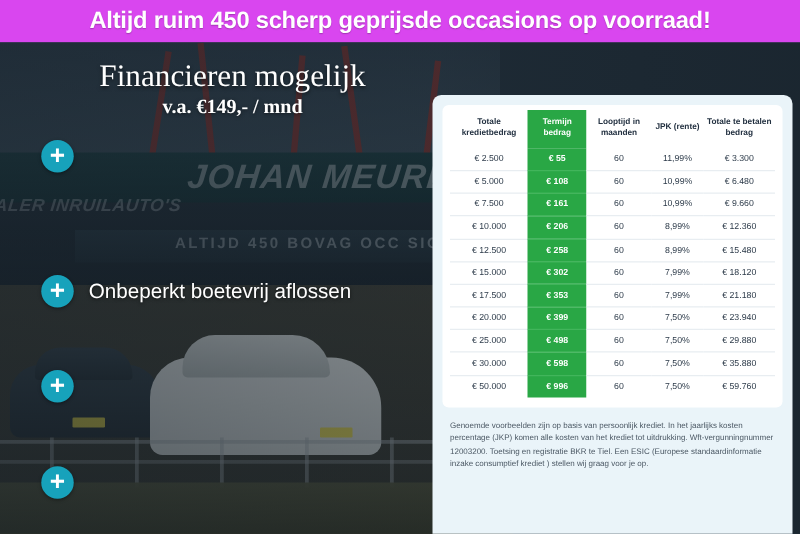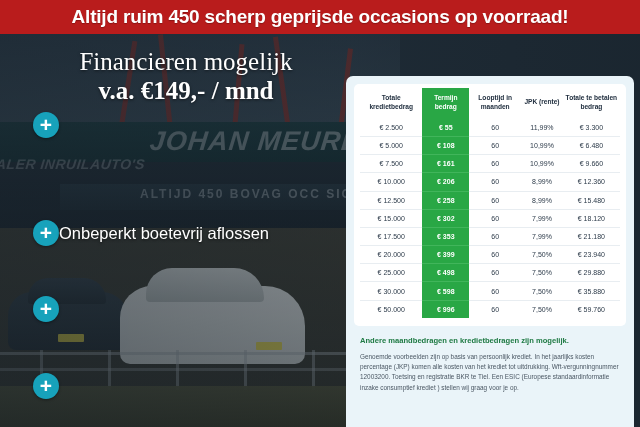--- a/index.html
+++ b/index.html
@@ -5,21 +5,21 @@
   * { box-sizing: border-box; margin: 0; padding: 0; }
   body {
     width: 640px; height: 427px;
     font-family: "Liberation Sans", sans-serif;
     background: #1d2a35;
     overflow: hidden;
     position: relative;
   }
   .banner {
     width: 640px; height: 34px;
-    background: #b91c1c;
+    background: #d946ef;
     display: flex; align-items: center; justify-content: center;
   }
   .banner-text {
     color: #ffffff; font-size: 19px; font-weight: bold;
     letter-spacing: -0.2px; white-space: nowrap;
     text-shadow: 0 1px 1px rgba(0,0,0,.25);
   }
   .body-area {
     position: absolute; top: 34px; left: 0;
     width: 640px; height: 393px;
@@ -133,40 +133,40 @@
   .headline {
     position: absolute; left: 32px; top: 14px; width: 308px;
     text-align: center;
     font-family: Liberation Serif, serif;
   }
   .headline-1 {
     color: #ffffff; font-size: 25px; font-weight: normal; line-height: 1.12;
     text-shadow: 0 1px 3px rgba(0,0,0,.55);
   }
   .headline-2 {
-    color: #ffffff; font-size: 25px; font-weight: bold; line-height: 1.2;
+    color: #ffffff; font-size: 16px; font-weight: bold; line-height: 1.2;
     text-shadow: 0 1px 3px rgba(0,0,0,.55);
   }
   .plus {
     position: absolute; width: 26px; height: 26px; border-radius: 50%;
     background: #17a2bb; display: flex; align-items: center; justify-content: center;
     box-shadow: 0 1px 3px rgba(0,0,0,.4);
   }
   .plus span {
     color: #ffffff; font-size: 21px; font-weight: bold; line-height: 1;
     margin-top: -2px;
   }
   .plus-head { left: 33px; top: 78px; }
   .bullet {
     position: absolute; left: 33px; width: 310px; height: 26px;
     display: flex; align-items: center;
   }
   .bullet .plus { position: static; flex: 0 0 26px; }
   .bullet-label {
-    color: #ffffff; font-size: 16.5px; white-space: nowrap;
+    color: #ffffff; font-size: 16.5px; margin-left: 12px; white-space: nowrap;
     text-shadow: 0 1px 3px rgba(0,0,0,.6);
   }
   .b1 { top: 186px; }
   .b2 { top: 262px; }
   .b3 { top: 339px; }
   
   .panel {
     position: absolute; left: 346px; top: 42px;
     width: 288px; height: 381px;
     background: #eaf4f9;
@@ -372,19 +372,18 @@
               <td class="green">€ 996</td>
               <td>60</td>
               <td>7,50%</td>
               <td>€ 59.760</td>
             </tr>
           </tbody>
       </table>
     </div>
 
     <div class="disclaimer">
-      <div class="disc-title">Andere maandbedragen en kredietbedragen zijn mogelijk.</div>
       <div class="disc-body">Genoemde voorbeelden zijn op basis van persoonlijk krediet. In het jaarlijks kosten percentage (JKP) komen alle kosten van het krediet tot uitdrukking. Wft-vergunningnummer 12003200. Toetsing en registratie BKR te Tiel. Een ESIC (Europese standaardinformatie inzake consumptief krediet ) stellen wij graag voor je op.</div>
     </div>
 
   </div>
 
 </div>
 
 </body></html>

